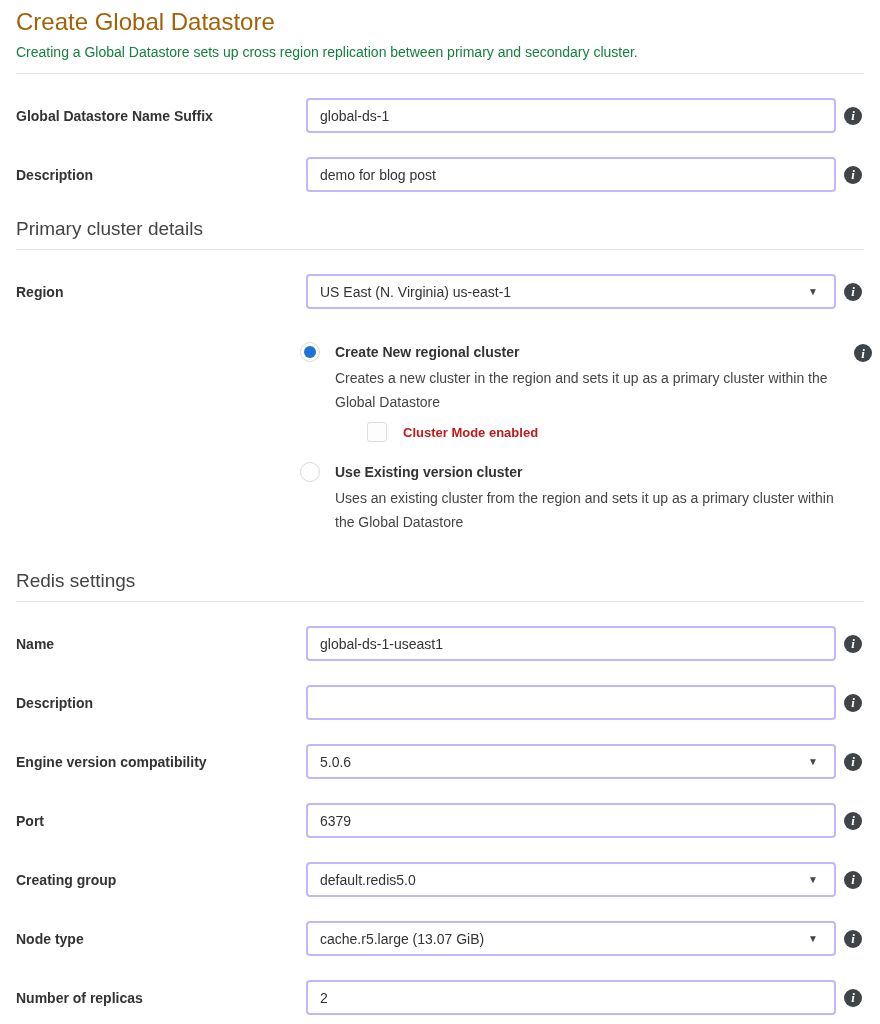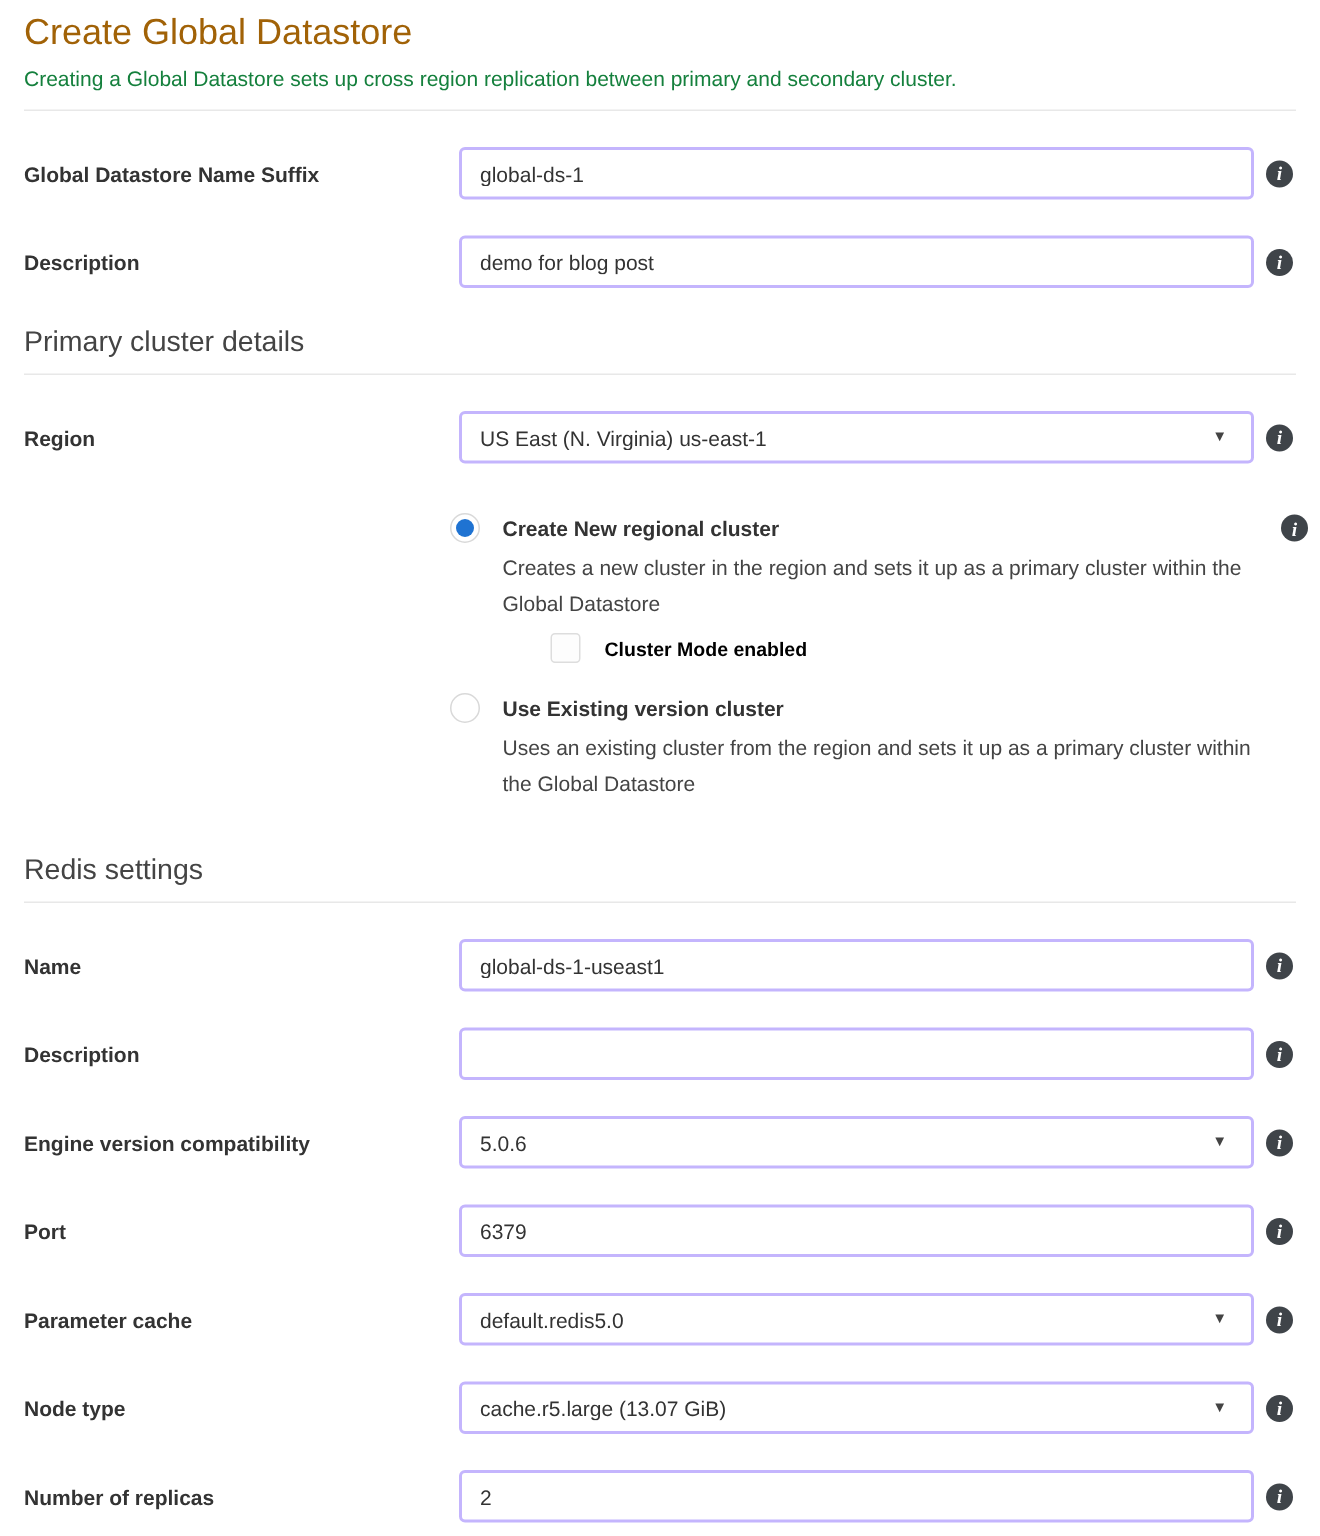--- a/index.html
+++ b/index.html
@@ -127,21 +127,21 @@
     align-items: center;
     justify-content: center;
   }
   .radio-circle .dot {
     width: 12px;
     height: 12px;
     border-radius: 50%;
     background: #1f73d2;
   }
   .radio-body { flex: 1; margin-left: 15px; }
-  .radio-title-row { display: flex; align-items: center; }
+  .radio-title-row { display: flex; align-items: flex-end; }
   .radio-title {
     font-size: 14px;
     font-weight: 700;
     color: #333;
     line-height: 20px;
     flex: 1;
   }
   .radio-desc {
     margin-top: 4px;
     font-size: 14px;
@@ -160,21 +160,21 @@
     height: 20px;
     border: 1px solid #ddd;
     border-radius: 3px;
     background: #fdfdfd;
     flex: none;
   }
   .checkbox-label {
     margin-left: 16px;
     font-size: 13px;
     font-weight: 700;
-    color: #000000;
+    color: #b91c1c;
   }
   .mt-redis { margin-top: 36px; }
 </style>
 </head>
 <body>
 
 <h1 class="page-title">Create Global Datastore</h1>
 <p class="page-subtitle">Creating a Global Datastore sets up cross region replication between primary and secondary cluster.</p>
 <hr class="divider">
 
@@ -269,21 +269,21 @@
 
   <div class="form-row">
     <label class="field-label">Port</label>
     <div class="control">
       <input class="text-input" type="text" value="6379" style="">
     </div>
     <span class="info-icon">i</span>
   </div>
 
   <div class="form-row">
-    <label class="field-label">Parameter cache</label>
+    <label class="field-label">Creating group</label>
     <div class="control">
       <span class="select-value">default.redis5.0</span>
       <span class="select-arrow">▼</span>
     </div>
     <span class="info-icon">i</span>
   </div>
 
   <div class="form-row">
     <label class="field-label">Node type</label>
     <div class="control">

